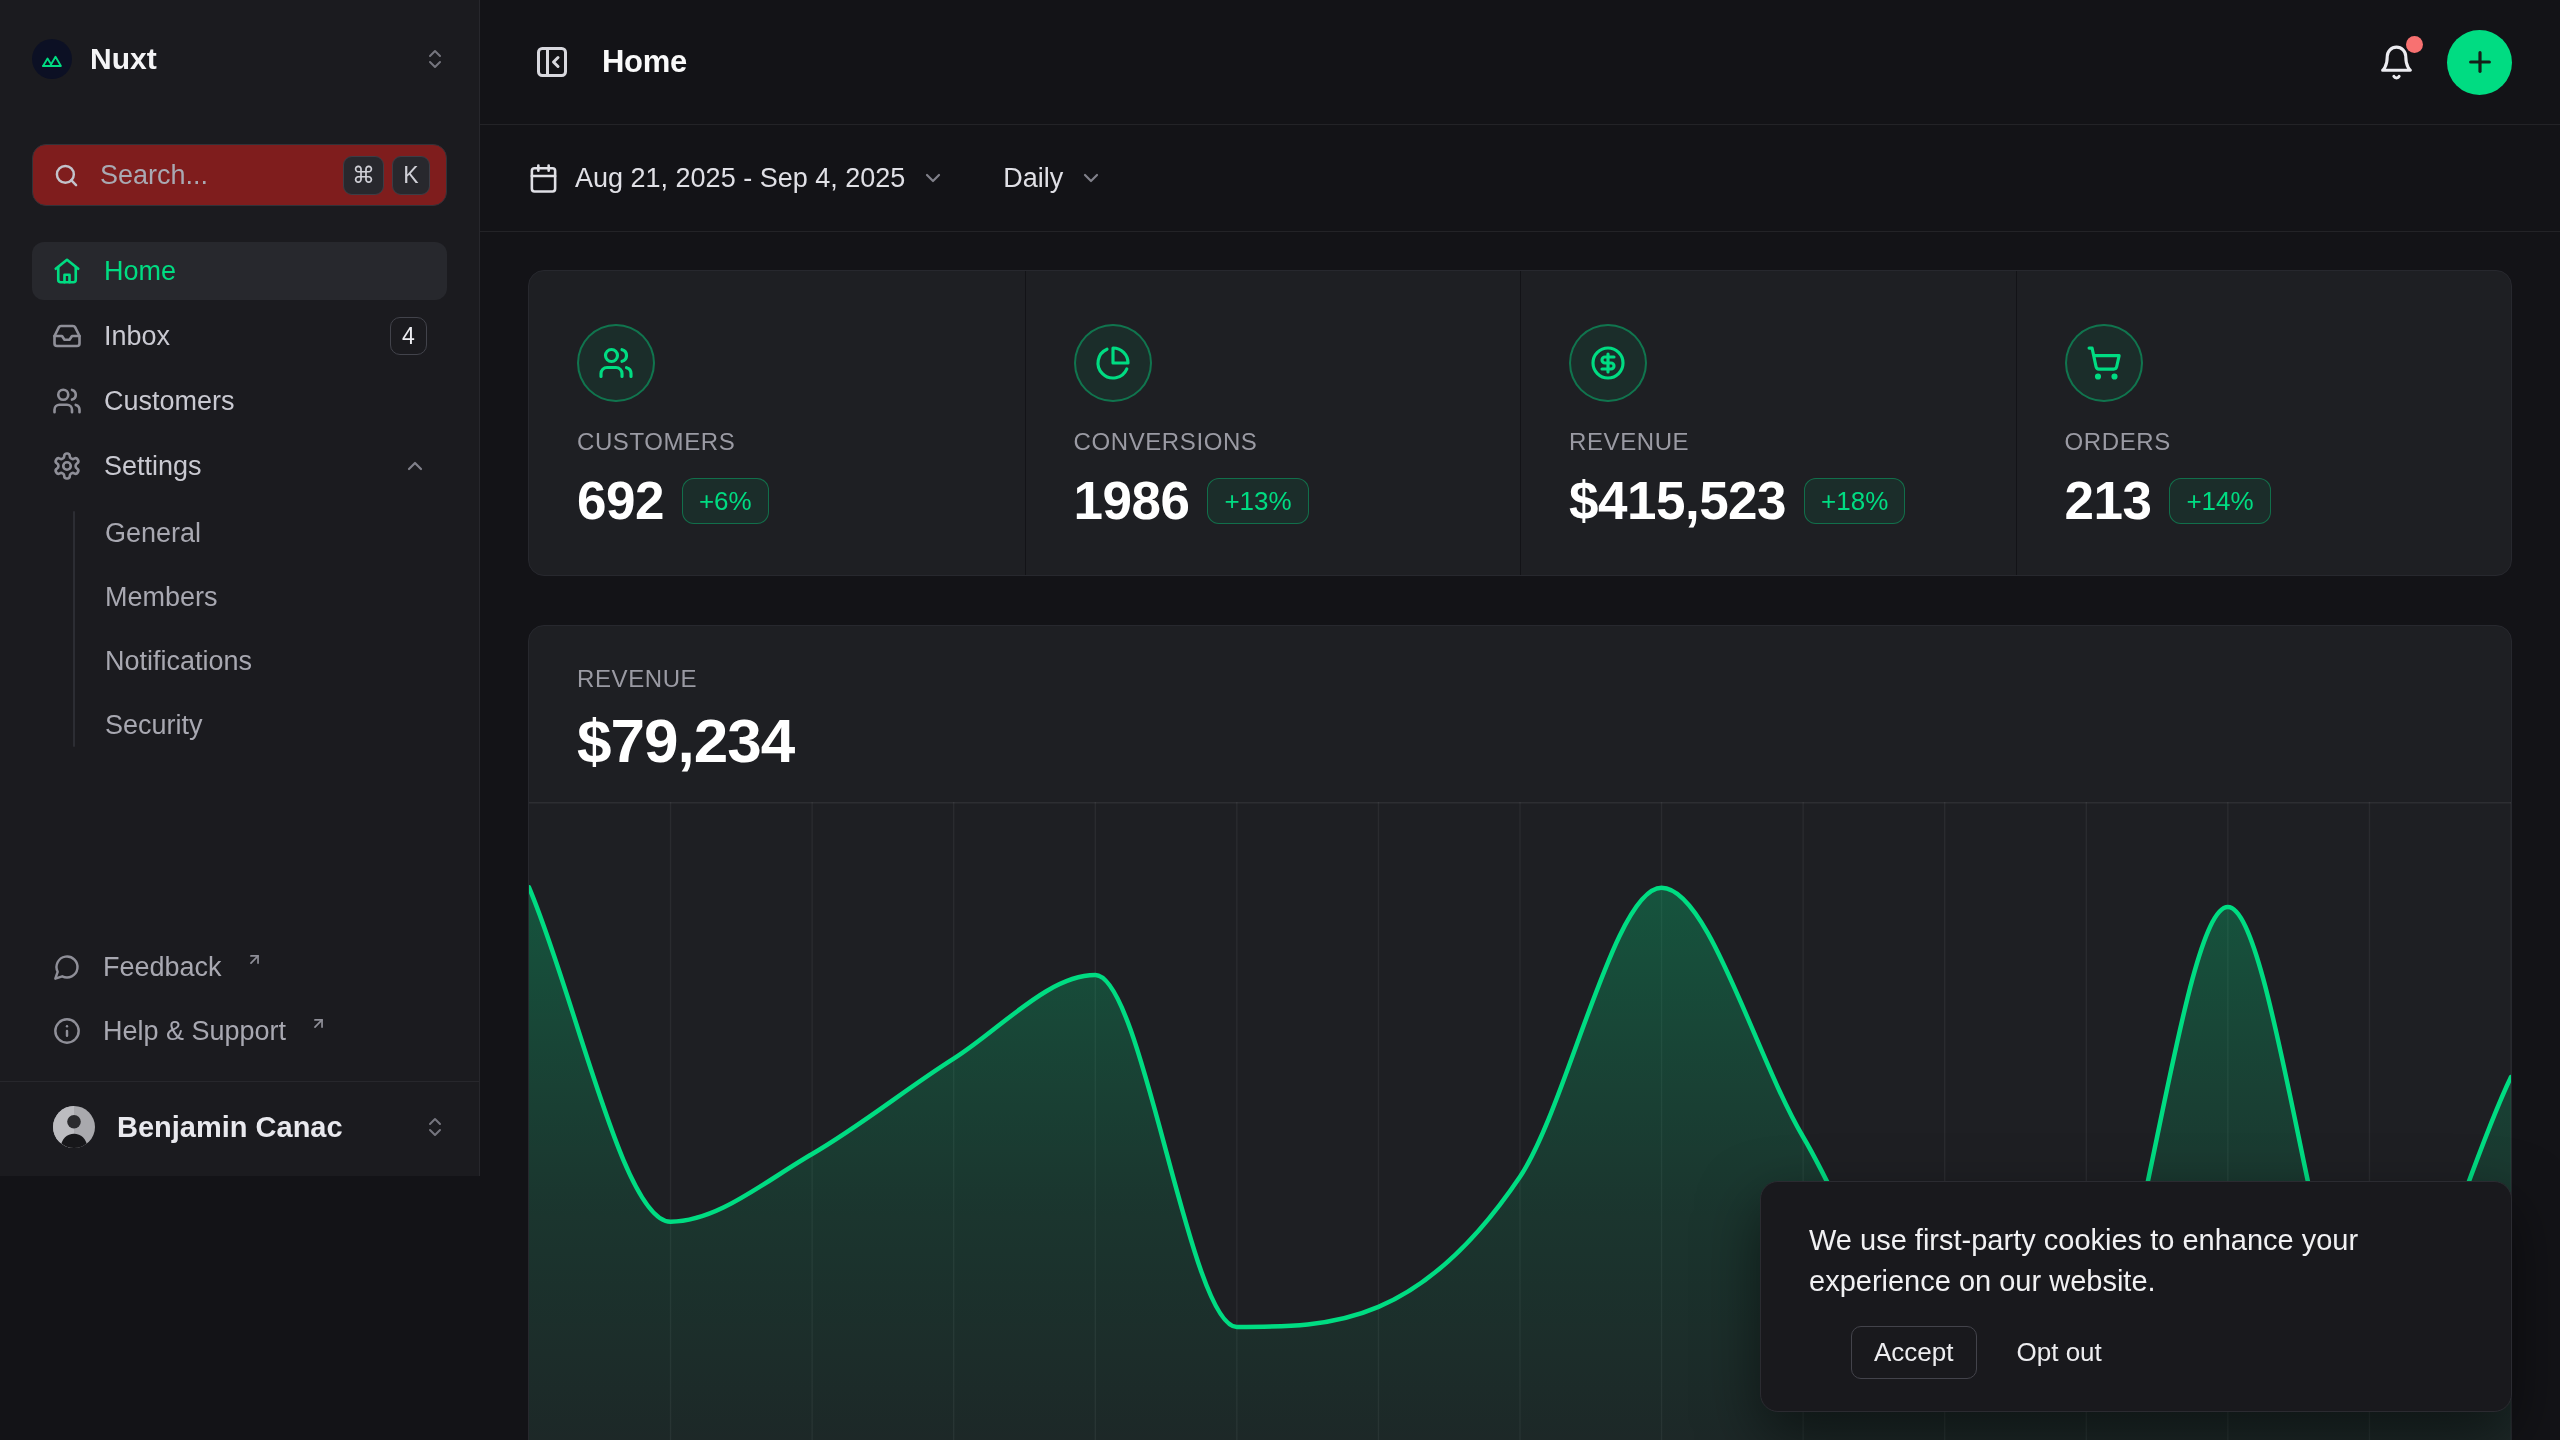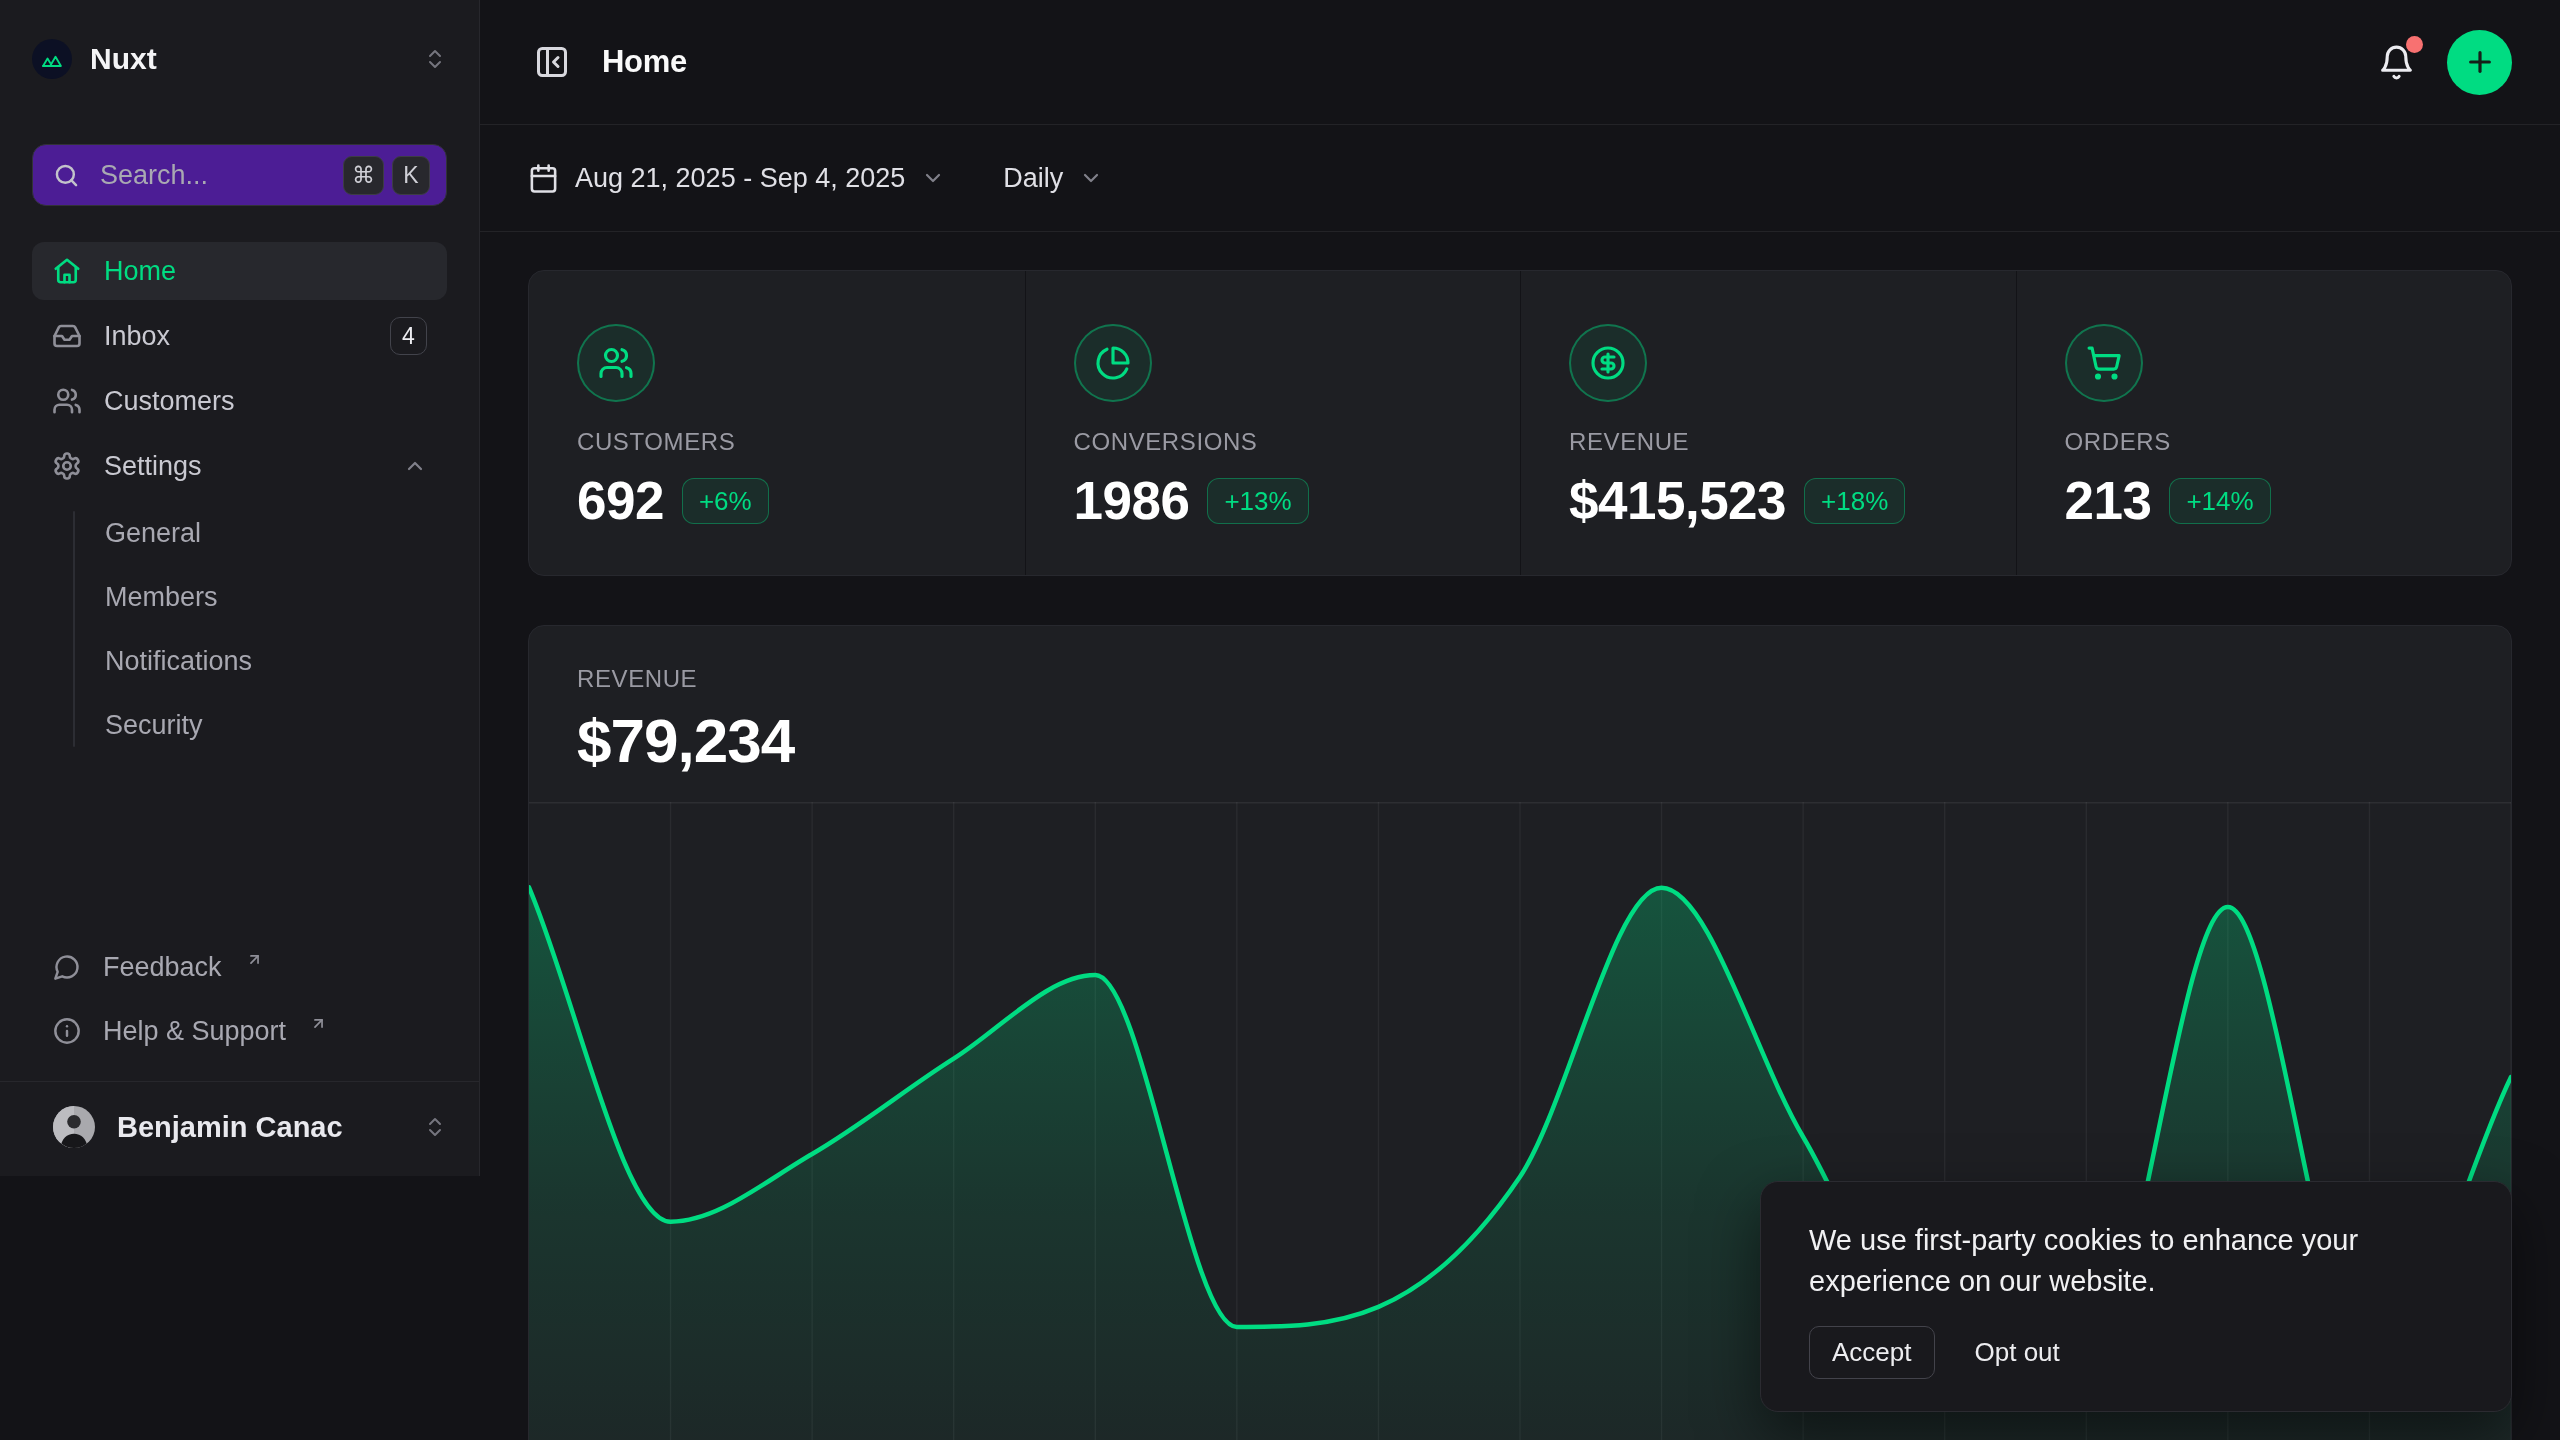--- a/index.html
+++ b/index.html
@@ -17,21 +17,21 @@
     background:#1b1b1f; border-right:1px solid #27272c;
     display:flex; flex-direction:column; padding:0 32px;
   }
   .team-row { margin-top:30px; height:58px; display:flex; align-items:center; gap:18px; border-radius:12px; cursor:pointer; }
   .logo-circle { width:40px; height:40px; border-radius:50%; background:#0c1024; display:flex; align-items:center; justify-content:center; }
   .team-name { font-size:30px; font-weight:700; color:#f4f4f6; flex:1; }
   .muted-ic { color:#75757e; }
 
   .search {
     margin-top:56px; height:62px; border-radius:14px;
-    background:#4c1d95; border:1px solid #323238;
+    background:#7f1d1d; border:1px solid #323238;
     display:flex; align-items:center; gap:20px; padding:0 16px 0 20px;
     cursor:text;
   }
   .search-text { font-size:27px; color:#a9a9b2; flex:1; text-align:left; }
   .kbds { display:flex; gap:8px; }
   kbd {
     min-width:38px; height:39px; padding:0 8px; border-radius:9px;
     background:#28282d; border:1px solid #3d3d45; color:#cfcfd6;
     font-family:"Liberation Sans",sans-serif; font-size:23px;
     display:flex; align-items:center; justify-content:center;
@@ -126,21 +126,21 @@
   .chart-area { margin-top:26px; height:662px; width:100%; }
   .chart-area svg { display:block; width:100%; height:100%; }
 
   
   .cookie {
     position:fixed; right:48px; bottom:28px; width:752px; z-index:9;
     background:#19191d; border:1px solid #2b2b31; border-radius:18px;
     padding:38px 48px 32px; box-shadow:0 24px 60px rgba(0,0,0,.5);
   }
   .cookie-text { font-size:29px; line-height:41px; color:#f1f1f3; width:610px; font-weight:500; }
-  .cookie-actions { margin-top:24px; display:flex; align-items:center; gap:40px; }
+  .cookie-actions { margin-top:24px; display:flex; align-items:center; gap:40px;margin-left:42px; }
   .accept-btn {
     background:none; border:1.5px solid #43434b; border-radius:10px;
     color:#ededf0; font-size:26px; font-weight:500; padding:10px 22px; cursor:pointer;
     font-family:inherit;
   }
   .optout-btn { background:none; border:none; color:#ededf0; font-size:26px; font-weight:500; cursor:pointer; font-family:inherit; }
 
   .ic { flex:none; }
 </style>
 </head>

